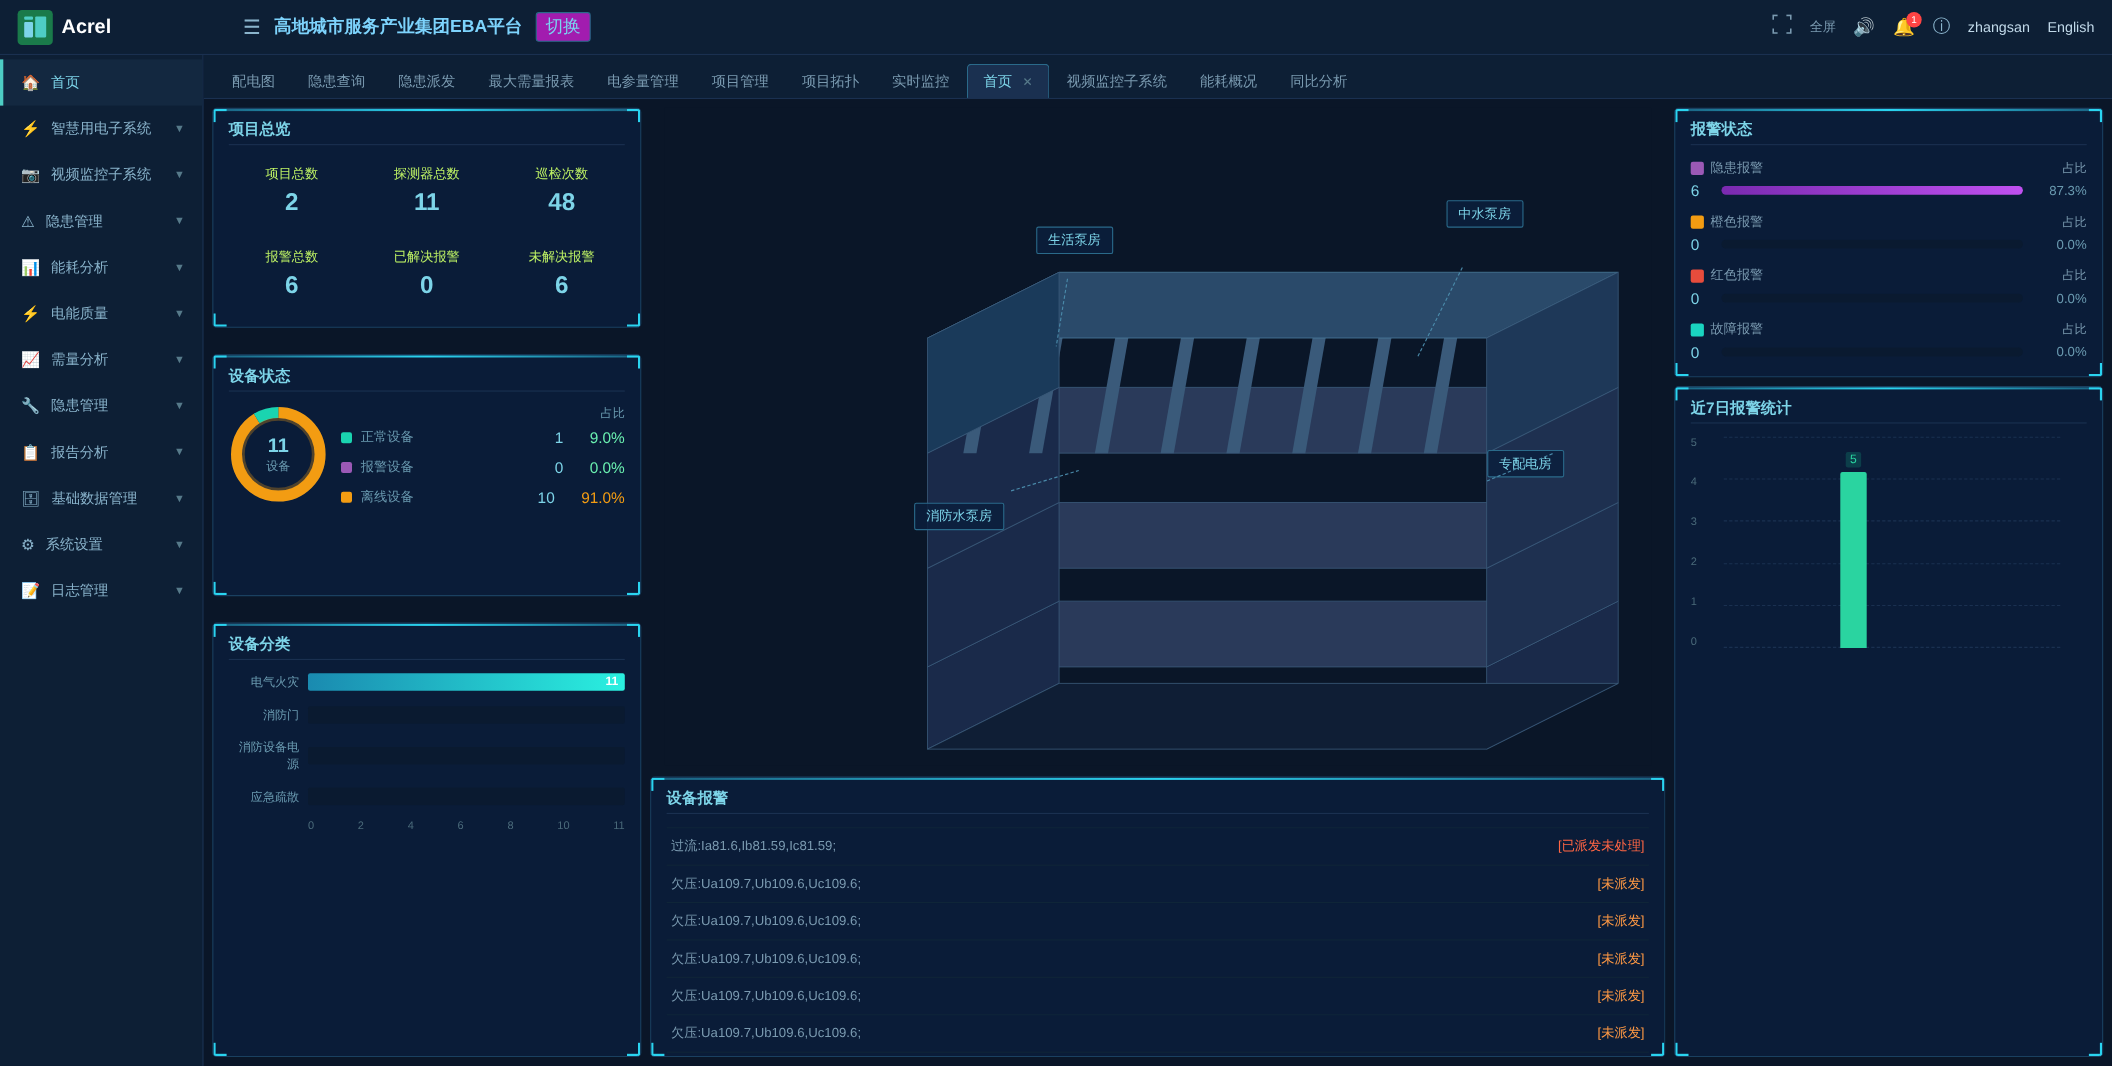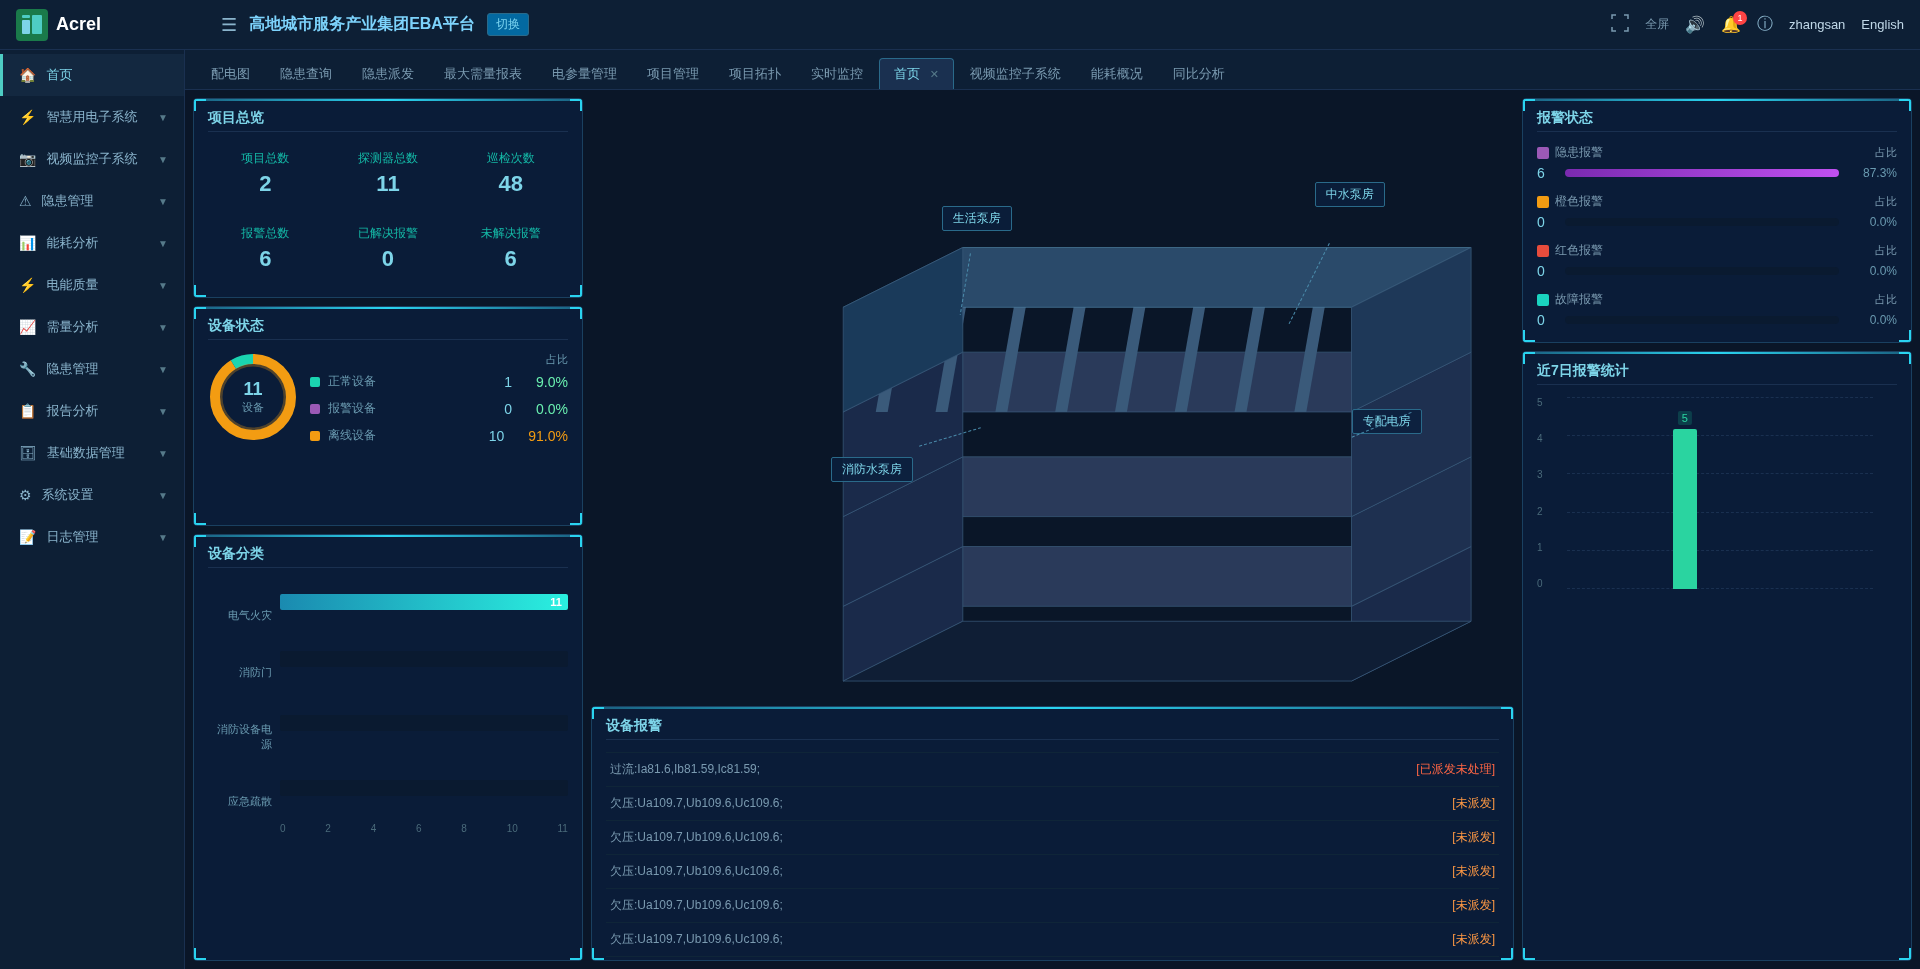--- a/index.html
+++ b/index.html
@@ -52,26 +52,26 @@
       font-size: 18px;
       cursor: pointer;
       margin-left: 8px;
     }
     .app-title {
       color: #7dd3fc;
       font-size: 16px;
       font-weight: bold;
     }
     .switch-btn {
-      background: #0369a1;
+      background: #a21caf;
       color: #7ad4f0;
       border: 1px solid #2a6a8a;
       border-radius: 3px;
       padding: 2px 8px;
-      font-size: 12px;
+      font-size: 16px;
       cursor: pointer;
     }
     .topbar-right {
       margin-left: auto;
       display: flex;
       align-items: center;
       gap: 16px;
       color: #8ab4cc;
       font-size: 13px;
     }
@@ -201,21 +201,21 @@
     .project-grid-bottom {
       display: grid;
       grid-template-columns: 1fr 1fr 1fr;
       gap: 8px;
       margin-top: 16px;
     }
     .stat-cell {
       text-align: center;
       padding: 6px;
     }
-    .stat-label { color: #14b8a6; font-size: 12px; margin-bottom: 4px; font-family: Liberation Serif, serif; }
+    .stat-label { color: #bef264; font-size: 12px; margin-bottom: 4px; font-family: Liberation Serif, serif; }
     .stat-value { color: #7dd4e8; font-size: 22px; font-weight: bold; }
     .label-tag {
       position: absolute;
       background: rgba(10, 30, 60, 0.85);
       border: 1px solid #2a6a8a;
       color: #7dd4e8;
       padding: 3px 10px;
       font-size: 12px;
       border-radius: 2px;
       white-space: nowrap;
@@ -296,21 +296,21 @@
       border-top: 1px dashed #1a3050;
       width: 100%;
     }
     .horiz-bar-chart { margin-top: 8px; }
     .hbar-row {
       display: flex;
       align-items: center;
       margin-bottom: 14px;
       gap: 8px;
     }
-    .hbar-label { color: #6a9ab0; font-size: 11px; width: 64px; text-align: right; flex-shrink: 0; margin-top: 28px; }
+    .hbar-label { color: #6a9ab0; font-size: 11px; width: 64px; text-align: right; flex-shrink: 0; }
     .hbar-track { flex: 1; height: 16px; background: #0a1a30; border-radius: 2px; position: relative; }
     .hbar-fill { height: 16px; border-radius: 2px; background: linear-gradient(90deg, #1a8ab0, #2af0e0); }
     .hbar-val { position: absolute; right: 6px; top: 0; height: 16px; display: flex; align-items: center; color: #fff; font-size: 11px; font-weight: bold; }
     .hbar-x-axis { display: flex; justify-content: space-between; padding: 0 0 0 72px; color: #4a6a7a; font-size: 10px; }
     .alert-table { margin-top: 4px; }
     .alert-table-row {
       display: flex;
       align-items: center;
       justify-content: space-between;
       padding: 8px 4px;
@@ -356,21 +356,21 @@
       display: grid;
       grid-template-columns: 390px 1fr 390px;
       grid-template-rows: 200px 1fr;
       gap: 8px;
       padding: 8px;
       overflow: hidden;
     }
     .left-col-panels {
       display: flex;
       flex-direction: column;
-      gap: 8px;
+      gap: 24px;
       grid-column: 1;
       grid-row: 1 / 3;
     }
     .project-panel { flex: 0 0 200px; }
     .device-status-area { flex: 0 0 220px; }
     .device-class-area { flex: 1; }
 
     .center-col {
       grid-column: 2;
       grid-row: 1 / 3;

